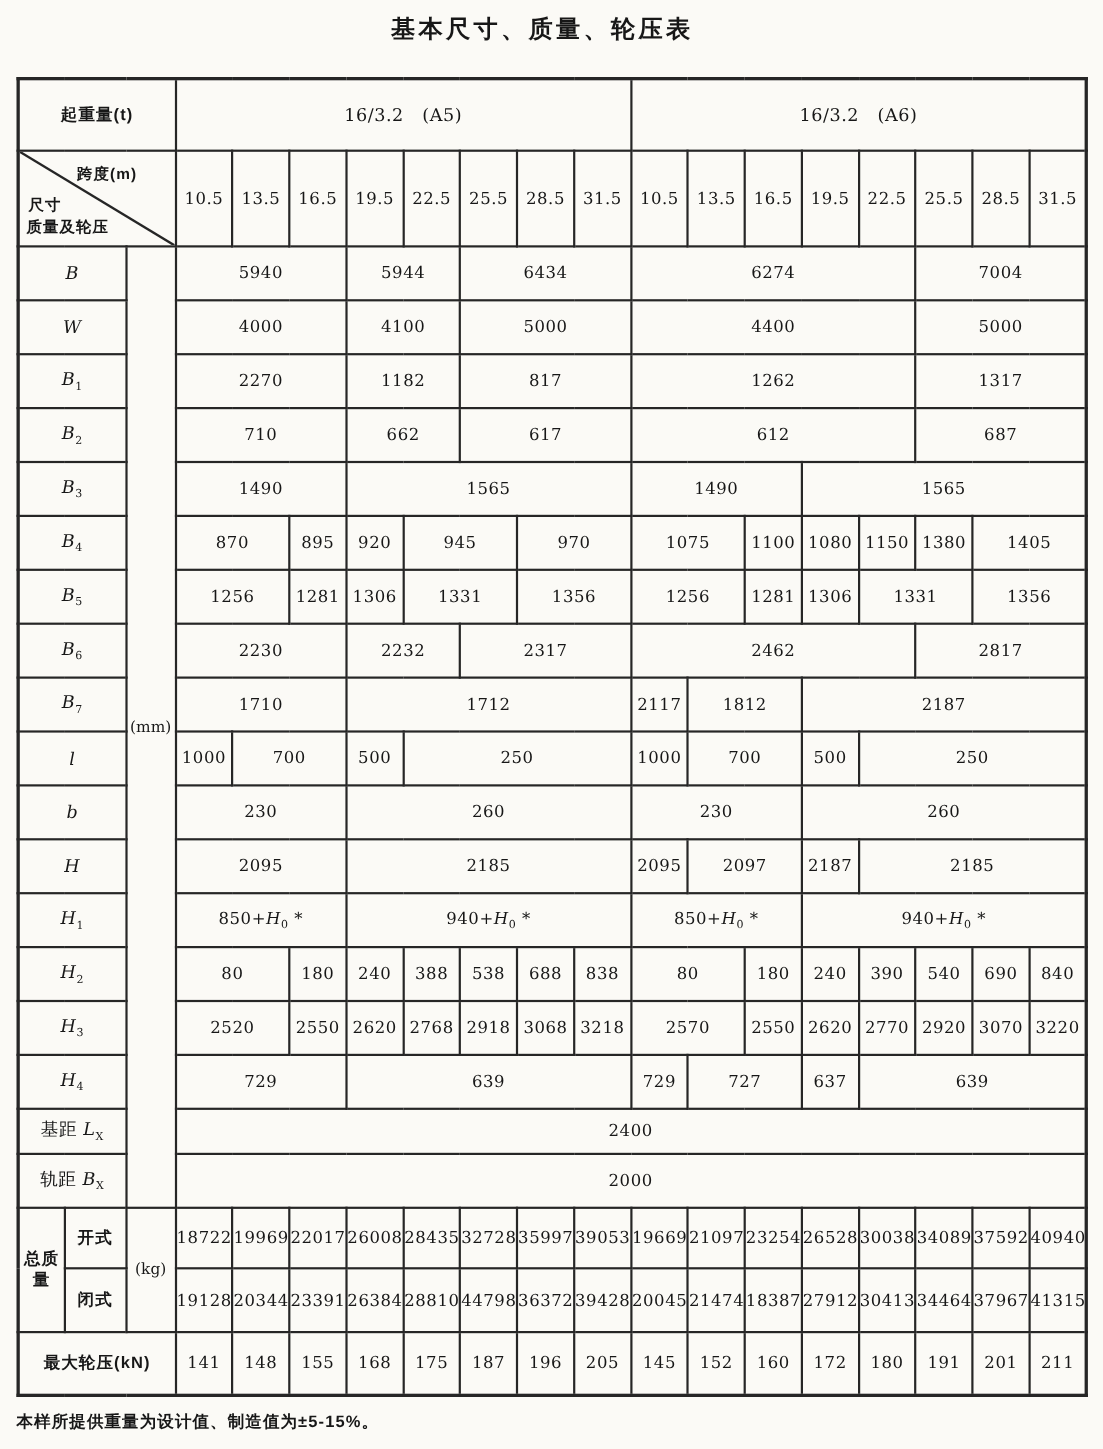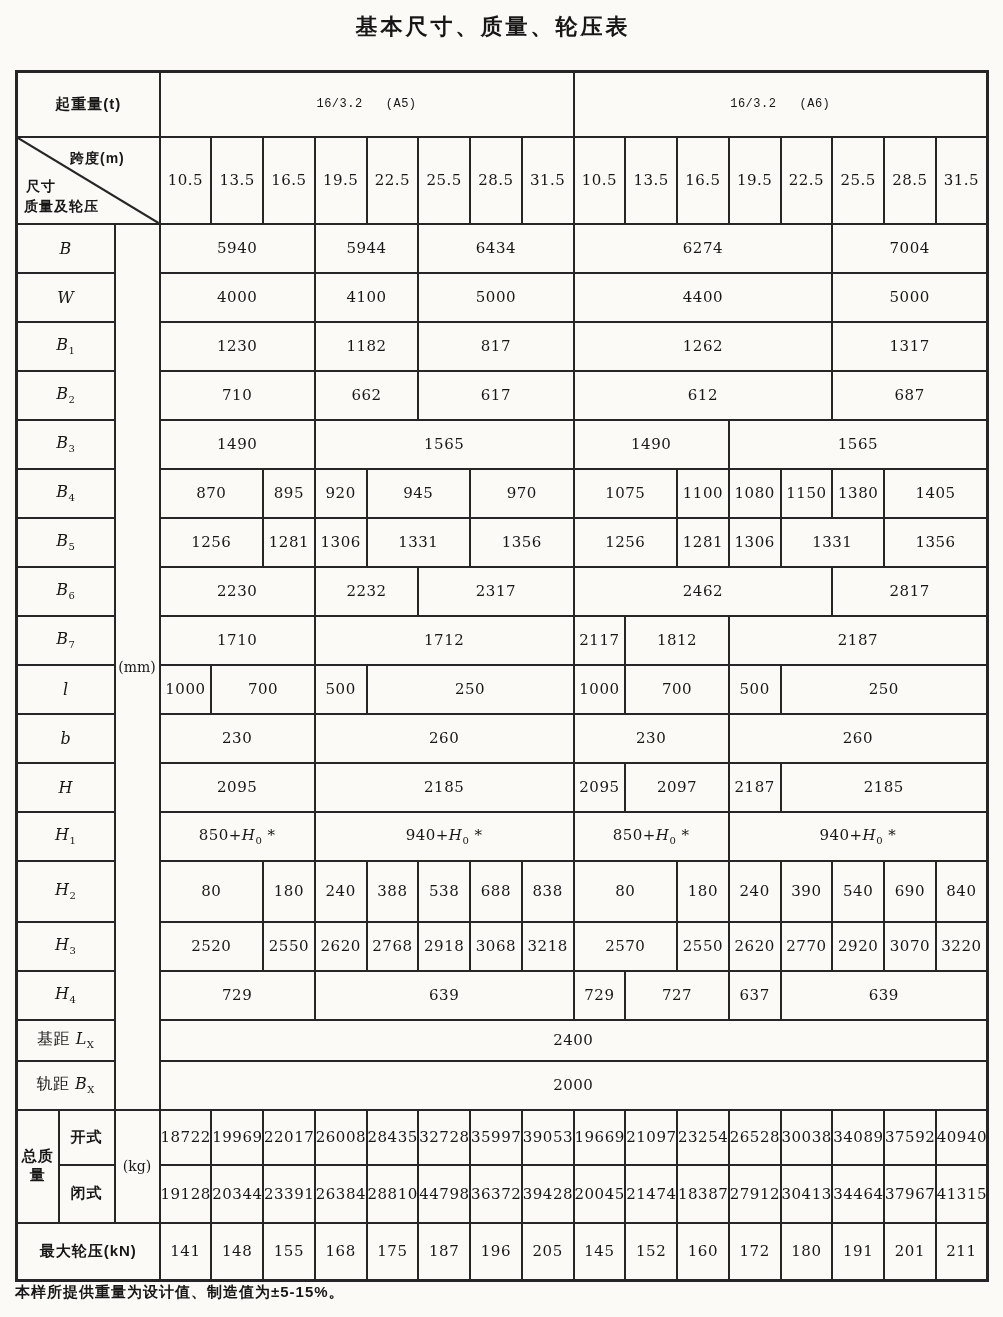--- a/index.html
+++ b/index.html
@@ -23,21 +23,21 @@
     text-align:center;vertical-align:middle;
     font-size:15px;letter-spacing:0.5px;padding:0;
     overflow:hidden;
   }
   td i{font-family:"DejaVu Serif", serif;}
   sub{font-size:10px;}
   .cjk{
     font-family:"Liberation Sans", sans-serif;
     font-weight:600;font-size:15px;letter-spacing:1px;
   }
-  .grp{white-space:pre;font-size:12px;font-family:Liberation Mono, monospace;}
+  .grp{white-space:pre;font-size:16px;}
   .lbl{font-size:16px;}
   .unit{font-size:14px;white-space:nowrap;letter-spacing:0;}
   .diag{position:relative;padding:17px;}
   .diag svg{position:absolute;left:0;top:0;width:100%;height:100%;display:block;}
   .diag .dtxt{
     position:absolute;
     font-family:"Liberation Sans", sans-serif;
     font-weight:600;font-size:14px;letter-spacing:1px;
   }
   .d-span{top:12px;left:52px;}
@@ -120,21 +120,21 @@
       <tr style="height: 49px;">
         <td colspan="2" class="lbl"><i>W</i></td>
         <td colspan="3">4000</td>
         <td colspan="2">4100</td>
         <td colspan="3">5000</td>
         <td colspan="5">4400</td>
         <td colspan="3">5000</td>
       </tr>
       <tr style="height: 49px;">
         <td colspan="2" class="lbl"><i>B</i><sub>1</sub></td>
-        <td colspan="3">1230</td>
+        <td colspan="3">2270</td>
         <td colspan="2">1182</td>
         <td colspan="3">817</td>
         <td colspan="5">1262</td>
         <td colspan="3">1317</td>
       </tr>
       <tr style="height: 49px;">
         <td colspan="2" class="lbl"><i>B</i><sub>2</sub></td>
         <td colspan="3">710</td>
         <td colspan="2">662</td>
         <td colspan="3">617</td>
@@ -218,21 +218,21 @@
         <td colspan="1">2187</td>
         <td colspan="4">2185</td>
       </tr>
       <tr style="height: 49px;">
         <td colspan="2" class="lbl"><i>H</i><sub>1</sub></td>
         <td colspan="3">850+<i>H</i><sub>0</sub> *</td>
         <td colspan="5">940+<i>H</i><sub>0</sub> *</td>
         <td colspan="3">850+<i>H</i><sub>0</sub> *</td>
         <td colspan="5">940+<i>H</i><sub>0</sub> *</td>
       </tr>
-      <tr style="height: 61px;">
+      <tr style="height: 49px;">
         <td colspan="2" class="lbl"><i>H</i><sub>2</sub></td>
         <td colspan="2">80</td>
         <td colspan="1">180</td>
         <td colspan="1">240</td>
         <td colspan="1">388</td>
         <td colspan="1">538</td>
         <td colspan="1">688</td>
         <td colspan="1">838</td>
         <td colspan="2">80</td>
         <td colspan="1">180</td>

